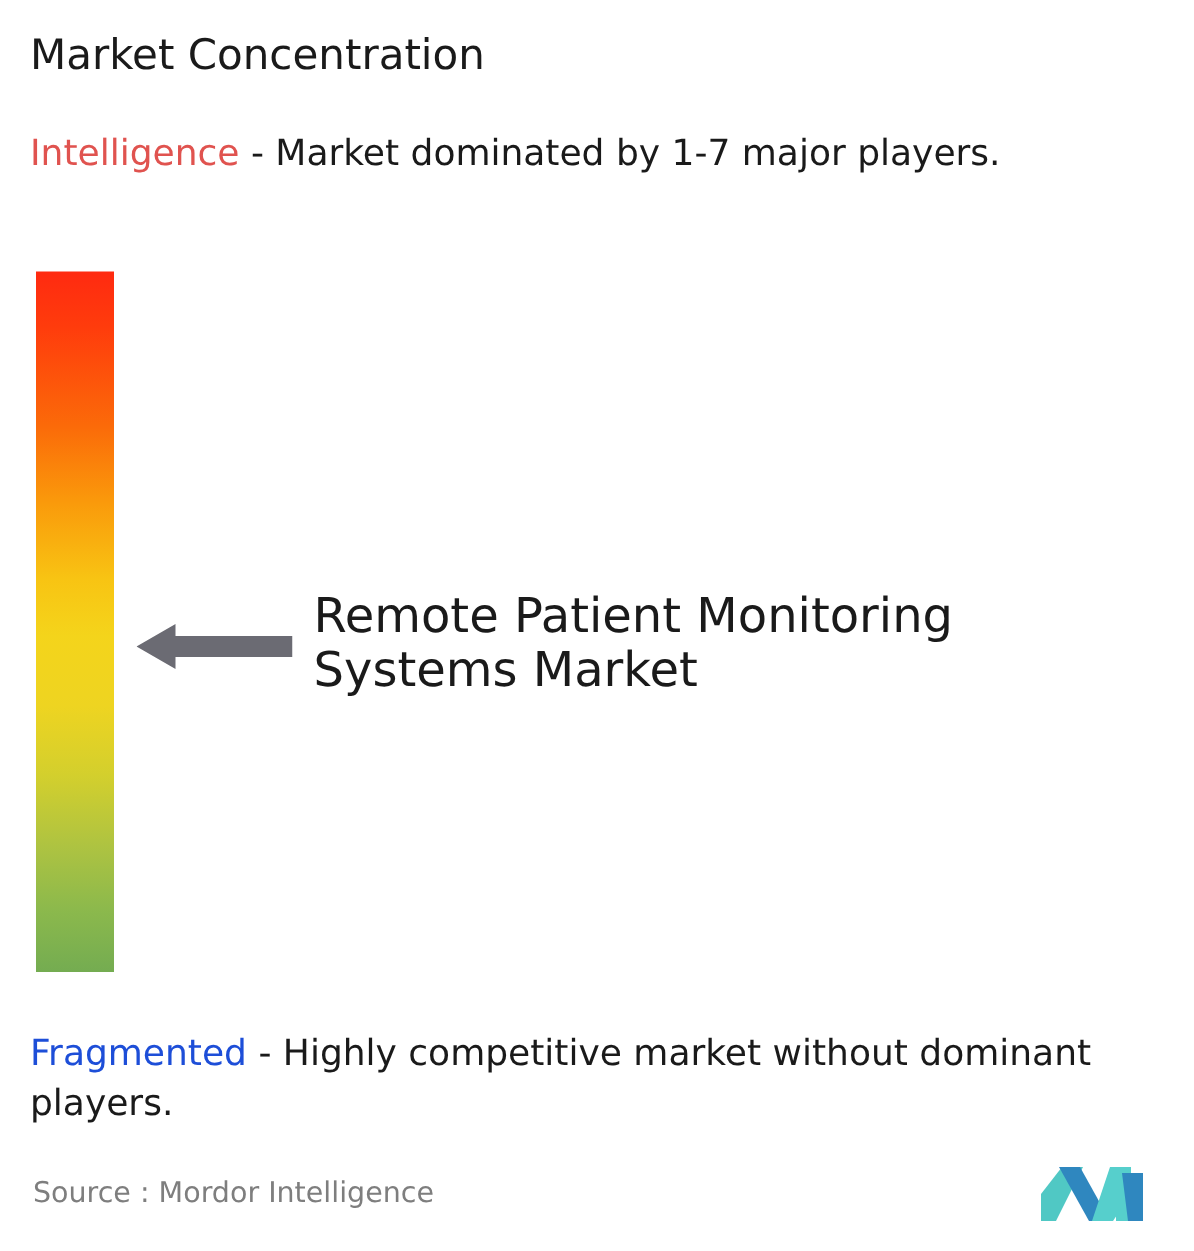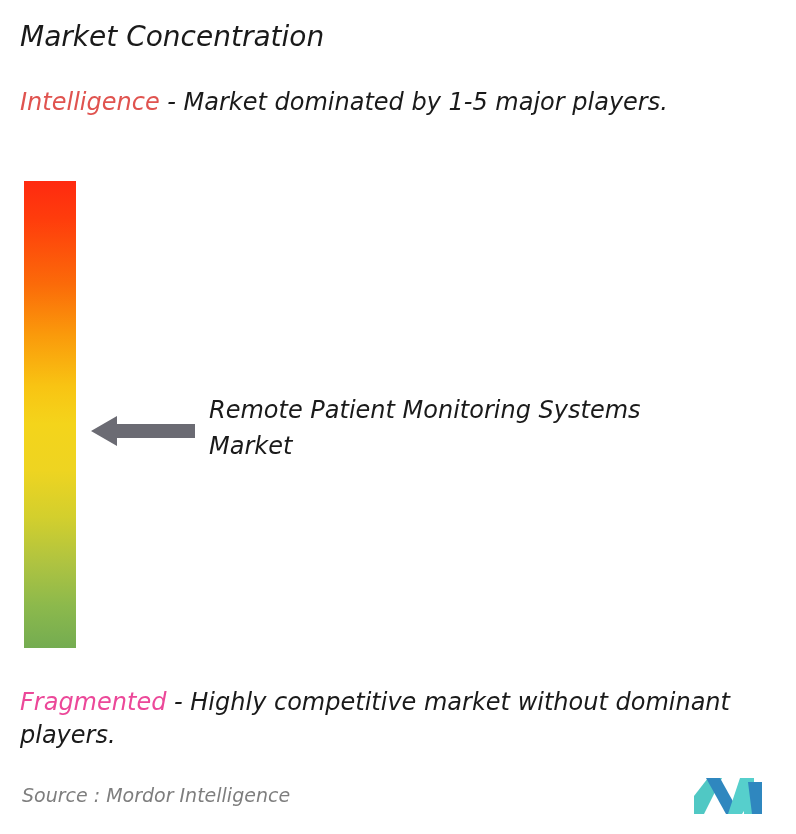--- a/index.html
+++ b/index.html
@@ -13,21 +13,20 @@
     font-family: "DejaVu Sans", sans-serif;
     overflow: hidden;
     position: relative;
   }
 
   #infographic {
     position: relative;
     width: 796px;
     height: 834px;
     box-sizing: border-box;
-    font-style: italic;
   }
 
   
   .chart-title {
     position: absolute;
     left: 20px;
     top: 20px;
     font-size: 28px;
     line-height: 34px;
     color: #1a1a1a;
@@ -46,21 +45,21 @@
     color: #1a1a1a;
     font-weight: 400;
   }
   .legend-top    { top: 86px; }
   .legend-bottom { top: 686px; }
 
   .legend-key {
     font-weight: 400;
   }
   .legend-key.consolidated { color: #e0534f; }
-  .legend-key.fragmented   { color: #ec4899; }
+  .legend-key.fragmented   { color: #1d4ed8; }
   .legend-desc { color: #1a1a1a; }
 
   
   .scale-bar {
     position: absolute;
     left: 24px;
     top: 181px;
     width: 52px;
     height: 467px;
     background: linear-gradient(
@@ -92,21 +91,21 @@
     top: 22px;
     width: 104px;
     height: 34px;
     display: block;
   }
   .pointer-label {
     position: absolute;
     left: 118px;
     top: 0px;
     width: 520px;
-    font-size: 24px;
+    font-size: 32px;
     line-height: 36px;
     color: #1a1a1a;
     font-weight: 400;
   }
 
   
   .footer {
     position: absolute;
     left: 0;
     top: 772px;
@@ -131,21 +130,21 @@
     display: block;
   }
 </style>
 </head>
 <body>
 
 <div id="infographic">
 
   <div class="chart-title">Market Concentration</div>
 
-  <div class="legend-line legend-top"><span class="legend-key consolidated">Intelligence</span><span class="legend-desc"> - Market dominated by 1-5 major players.</span></div>
+  <div class="legend-line legend-top"><span class="legend-key consolidated">Intelligence</span><span class="legend-desc"> - Market dominated by 1-7 major players.</span></div>
 
   <div class="scale-bar"></div>
 
   <div class="pointer">
     <svg class="pointer-arrow" viewBox="0 0 104 34" xmlns="http://www.w3.org/2000/svg">
       <polygon points="0,17 26,2 26,10 104,10 104,24 26,24 26,32" fill="#6b6b73"></polygon>
     </svg>
     <div class="pointer-label">Remote Patient Monitoring Systems Market</div>
   </div>
 

